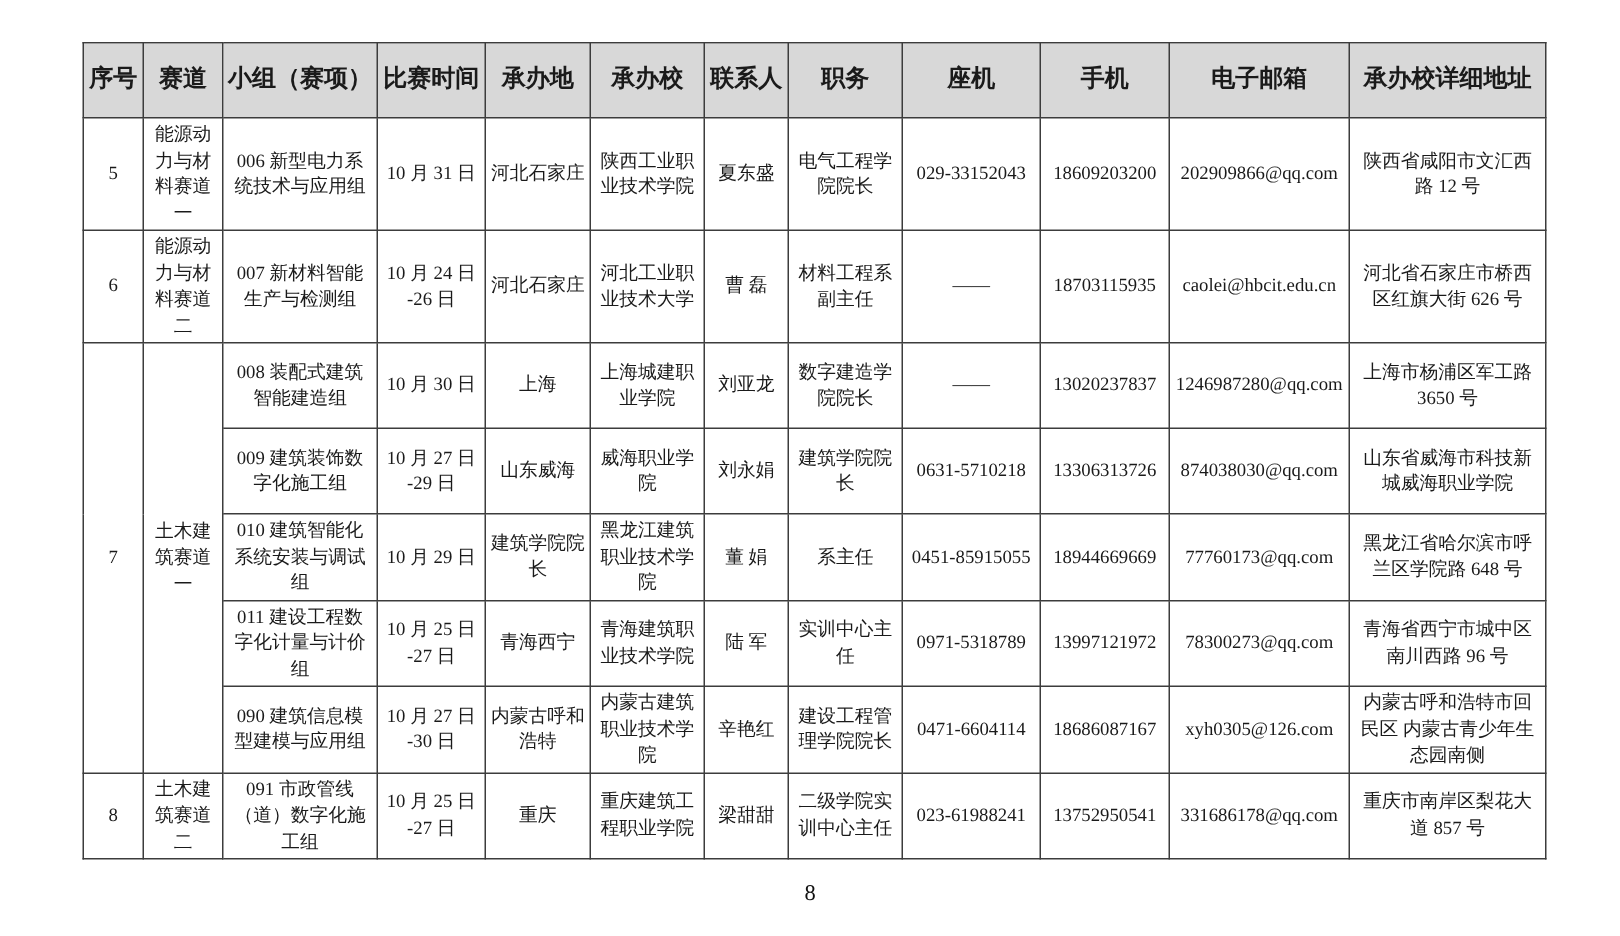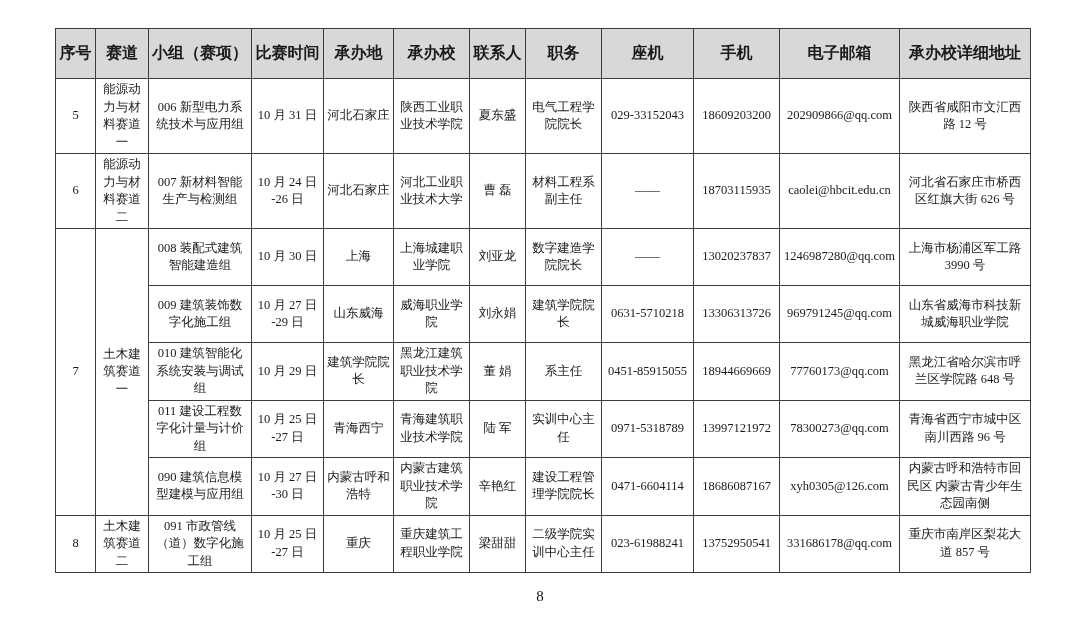--- a/index.html
+++ b/index.html
@@ -115,34 +115,34 @@
         <td rowspan="5">土木建筑赛道一</td>
         <td>008 装配式建筑智能建造组</td>
         <td class="time">10 月 30 日</td>
         <td>上海</td>
         <td>上海城建职业学院</td>
         <td>刘亚龙</td>
         <td>数字建造学院院长</td>
         <td>——</td>
         <td>13020237837</td>
         <td class="email">1246987280@qq.com</td>
-        <td>上海市杨浦区军工路 3990 号</td>
+        <td>上海市杨浦区军工路 3650 号</td>
       </tr>
 
       <tr class="r">
         <td>009 建筑装饰数字化施工组</td>
         <td class="time">10 月 27 日
 -29 日</td>
         <td>山东威海</td>
         <td>威海职业学院</td>
         <td>刘永娟</td>
         <td>建筑学院院长</td>
         <td>0631-5710218</td>
         <td>13306313726</td>
-        <td class="email">969791245@qq.com</td>
+        <td class="email">874038030@qq.com</td>
         <td>山东省威海市科技新城威海职业学院</td>
       </tr>
 
       <tr class="r">
         <td>010 建筑智能化系统安装与调试组</td>
         <td class="time">10 月 29 日</td>
         <td>建筑学院院长</td>
         <td>黑龙江建筑职业技术学院</td>
         <td>董  娟</td>
         <td>系主任</td>

